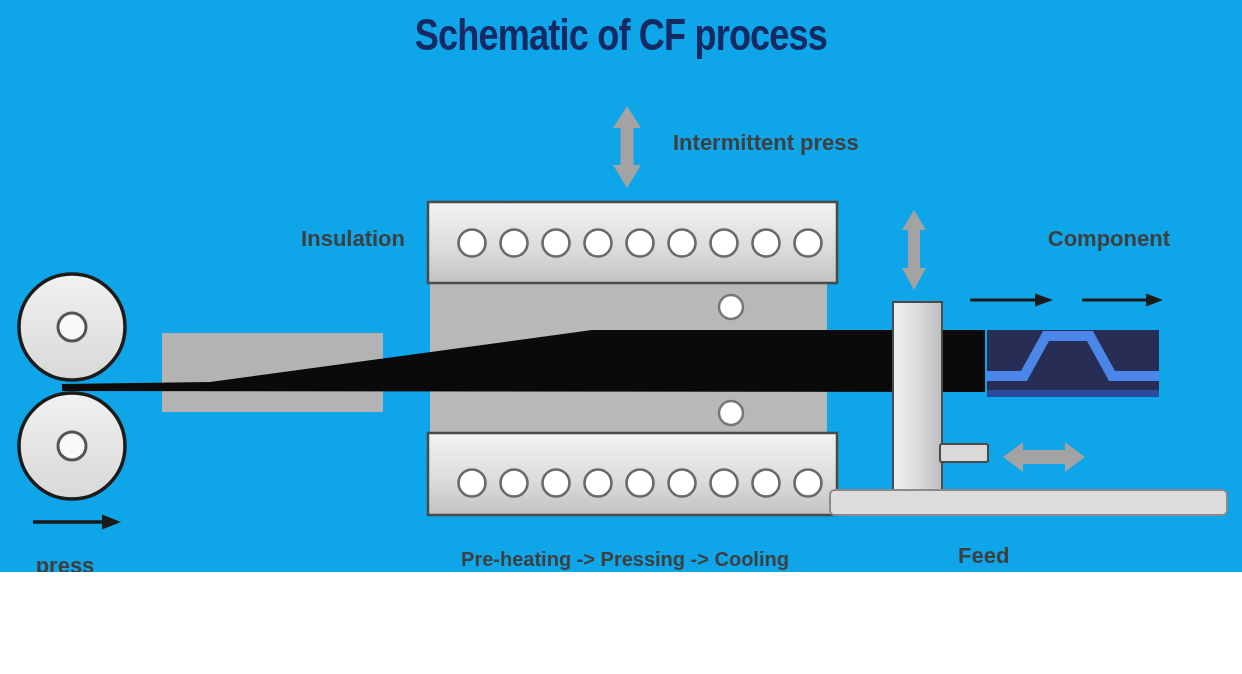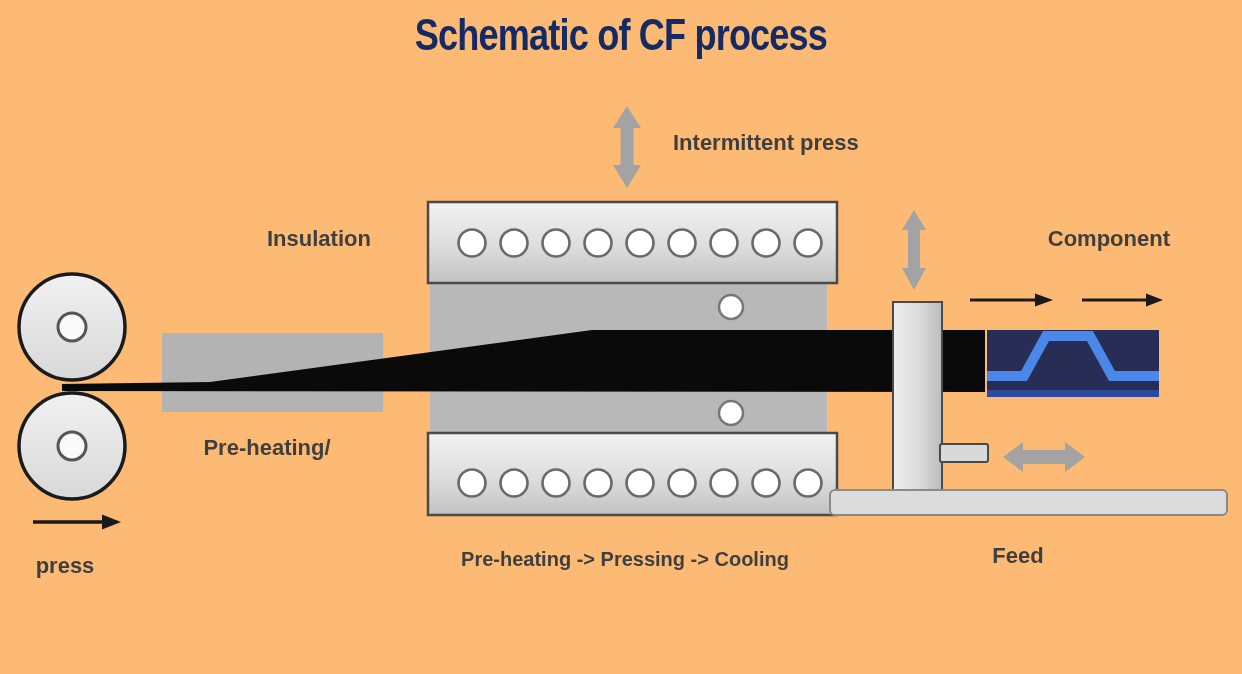--- a/index.html
+++ b/index.html
@@ -1,32 +1,32 @@
 <!DOCTYPE html>
 <html><head>
 <meta charset="utf-8">
 <style>
   html,body{margin:0;padding:0;background:#fff;}
   .stage{
-    position:relative;width:1242px;height:674px;background:#fdba74;
+    position:relative;width:1242px;height:572px;background:#0ea5e9;
     font-family:"Liberation Sans",sans-serif;overflow:hidden;
   }
   .title{
     position:absolute;top:10px;left:0;width:100%;text-align:center;
     font-size:44px;font-weight:700;letter-spacing:-1px;color:#152a63;
     transform:scaleX(0.82);transform-origin:50% 50%;white-space:nowrap;
   }
   .lbl{position:absolute;color:#3f3f3f;font-weight:700;font-size:22px;line-height:26px;}
-  .lbl-insulation{left:267px;top:226px;width:150px;text-align:left;}
+  .lbl-insulation{left:255px;top:226px;width:150px;text-align:right;}
   .lbl-press{left:673px;top:130px;width:240px;}
   .lbl-component{left:955px;top:226px;width:215px;text-align:right;}
   .lbl-preform{left:167px;top:431px;width:200px;text-align:center;line-height:34px;}
   .lbl-matfeed{left:5px;top:550px;width:120px;text-align:center;line-height:32px;}
   .lbl-stages{left:400px;top:546px;width:450px;text-align:center;font-size:20px;}
-  .lbl-feed{left:958px;top:543px;width:120px;text-align:center;}
+  .lbl-feed{left:958px;top:543px;width:120px;}
   svg.canvas{position:absolute;left:0;top:0;}
   .hole{fill:#ffffff;stroke:#6a6a6a;stroke-width:2.6;}
   .guide-pin{fill:#ffffff;stroke:#777;stroke-width:2.5;}
   .roller{fill:url(#rollerGrad);stroke:#1b1b1b;stroke-width:3.5;}
   .roller-hub{fill:#fafafa;stroke:#555;stroke-width:3;}
   .heater{fill:url(#heaterGrad);stroke:#4a4a4a;stroke-width:2.5;}
   .blk{stroke:none;}
   .bar{fill:url(#barGrad);stroke:#4a4a4a;stroke-width:2;}
   .tab{fill:#d9d9d9;stroke:#4a4a4a;stroke-width:2;}
   .rail{fill:#dcdcdc;stroke:#8a8a8a;stroke-width:2;}
@@ -131,21 +131,20 @@
     </g>
   </svg>
 
   <div class="lbl lbl-insulation">Insulation</div>
 
   <div class="lbl lbl-press">Intermittent press</div>
 
   <div class="lbl lbl-component">Component</div>
 
   <div class="lbl lbl-preform">
-    <div>Pre-heating/</div>
   </div>
 
   <div class="lbl lbl-matfeed">
     <div>press</div>
   </div>
 
   <div class="lbl lbl-stages">Pre-heating -&gt; Pressing -&gt; Cooling</div>
 
   <div class="lbl lbl-feed">Feed</div>
 

